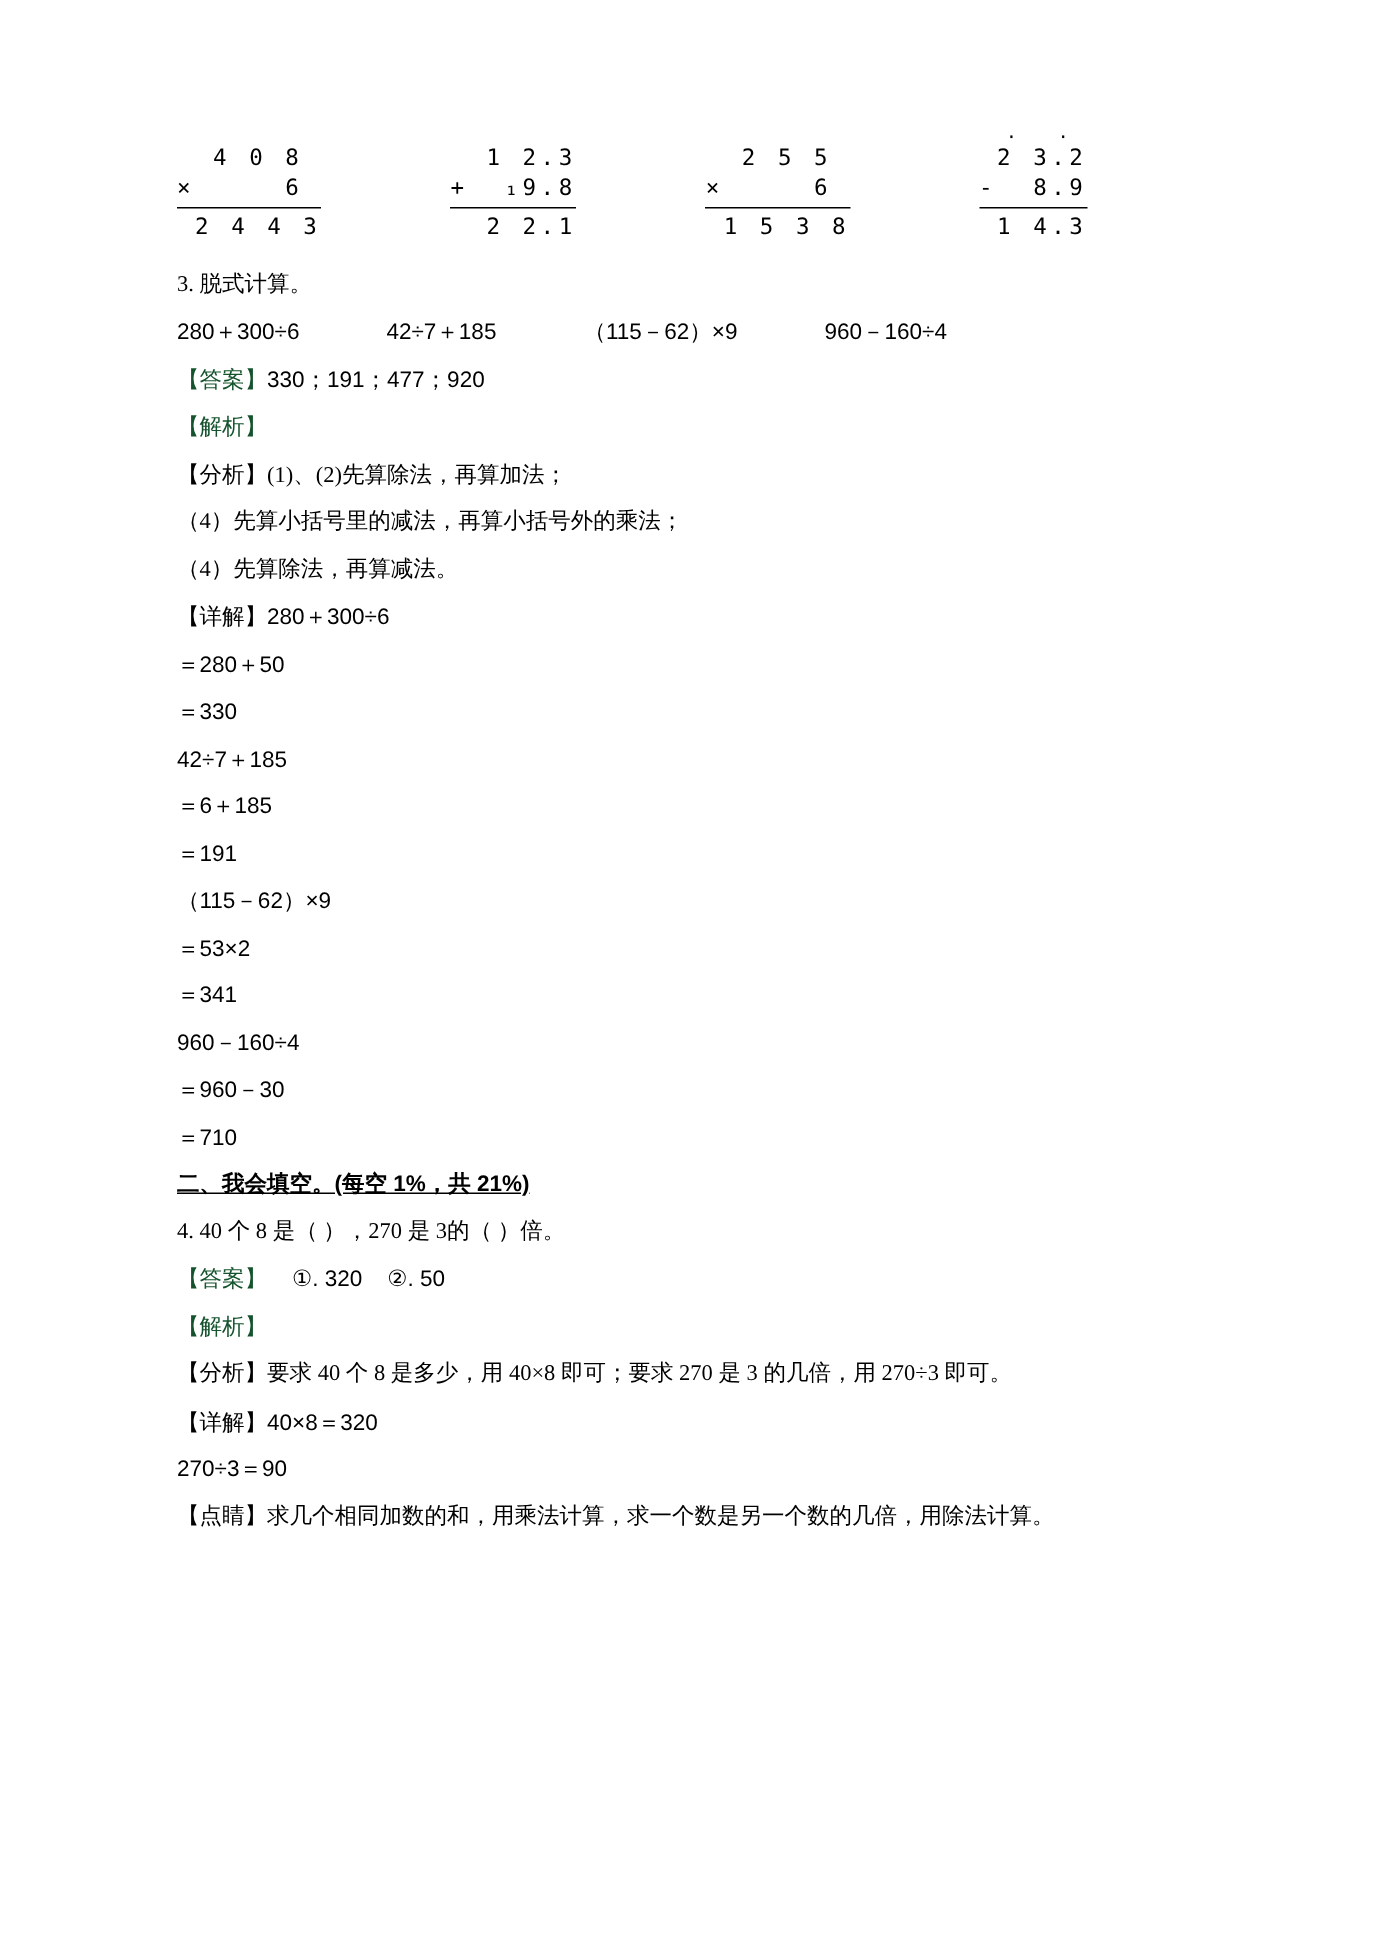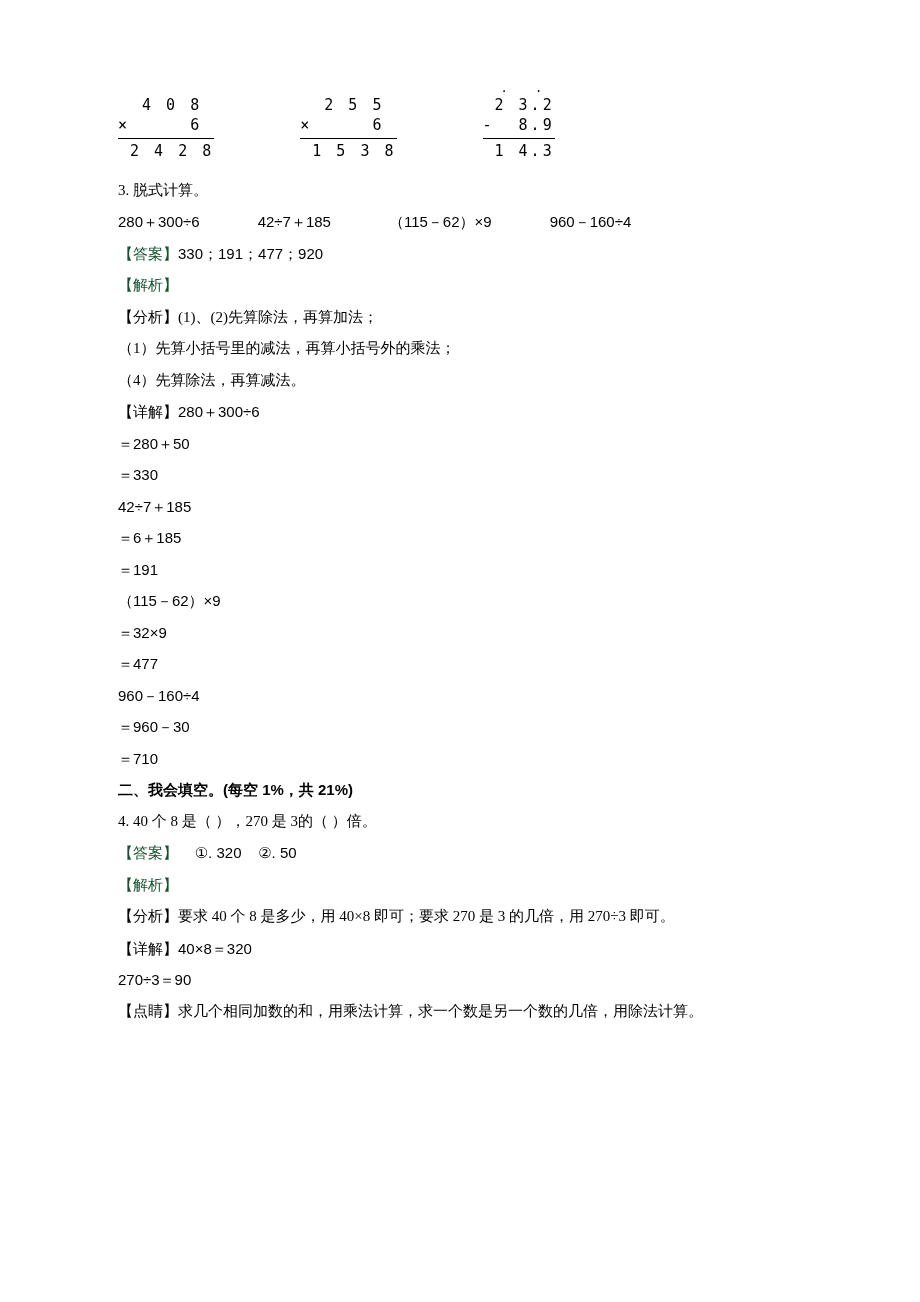--- a/index.html
+++ b/index.html
@@ -44,32 +44,38 @@
       font-size: 12px;
       letter-spacing: 10px;
     }
     .p { margin: 0; }
     .prob-row {
       display: flex;
       gap: 58px;
       margin: 0;
     }
     .blue { color: #14532d; }
-    .section-title { font-weight: bold; font-family: "SimHei","黑体",sans-serif;}
+    .section-title { font-weight: bold; font-family: "SimHei","黑体",sans-serif; text-decoration: underline;}
     .ft { font-family: Liberation Sans, sans-serif; }
   </style>
 </head>
 <body>
 
 <div class="vert-block">
   <div class="vcalc">
     <div class="row">  4 0 8</div>
     <div class="row">×     6</div>
     <div class="rule"></div>
-    <div class="row"> 2 4 2 8</div>
+    <div class="row"> 2 4 4 3</div>
+  </div>
+  <div class="vcalc">
+    <div class="row">  1 2.3</div>
+    <div class="row">+  ₁9.8</div>
+    <div class="rule"></div>
+    <div class="row">  2 2.1</div>
   </div>
   <div class="vcalc">
     <div class="row">  2 5 5</div>
     <div class="row">×     6</div>
     <div class="rule"></div>
     <div class="row"> 1 5 3 8</div>
   </div>
   <div class="vcalc">
     <div class="row dbl-dot"> 2 3.2</div>
     <div class="row">-  8.9</div>
@@ -83,31 +89,31 @@
   <span>280＋300÷6</span>
   <span>42÷7＋185</span>
   <span>（115－62）×9</span>
   <span>960－160÷4</span>
 </p>
 <p class="p">
   <span class="blue">【答案】</span><span class="ft">330；191；477；920</span>
 </p>
 <p class="p blue">【解析】</p>
 <p class="p">【分析】(1)、(2)先算除法，再算加法；</p>
-<p class="p">（1）先算小括号里的减法，再算小括号外的乘法；</p>
+<p class="p">（4）先算小括号里的减法，再算小括号外的乘法；</p>
 <p class="p">（4）先算除法，再算减法。</p>
 <p class="p ft"><span>【详解】</span><span>280＋300÷6</span></p>
 <p class="p ft">＝280＋50</p>
 <p class="p ft">＝330</p>
 <p class="p ft">42÷7＋185</p>
 <p class="p ft">＝6＋185</p>
 <p class="p ft">＝191</p>
 <p class="p ft">（115－62）×9</p>
-<p class="p ft">＝32×9</p>
-<p class="p ft">＝477</p>
+<p class="p ft">＝53×2</p>
+<p class="p ft">＝341</p>
 <p class="p ft">960－160÷4</p>
 <p class="p ft">＝960－30</p>
 <p class="p ft">＝710</p>
 
 <p class="p section-title">二、我会填空。(每空 1%，共 21%)</p>
 
 <p class="p">4. 40 个 8 是（      ），270 是 3的（      ）倍。</p>
 <p class="p" style="white-space:pre;"><span class="blue">【答案】</span><span class="ft">    ①. 320    ②. 50</span></p>
 <p class="p blue">【解析】</p>
 <p class="p">【分析】要求 40 个 8 是多少，用 40×8 即可；要求 270 是 3 的几倍，用 270÷3 即可。</p>

